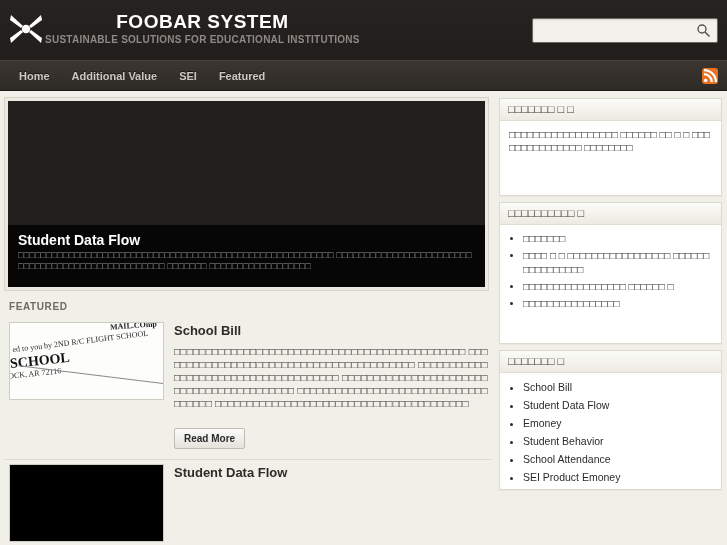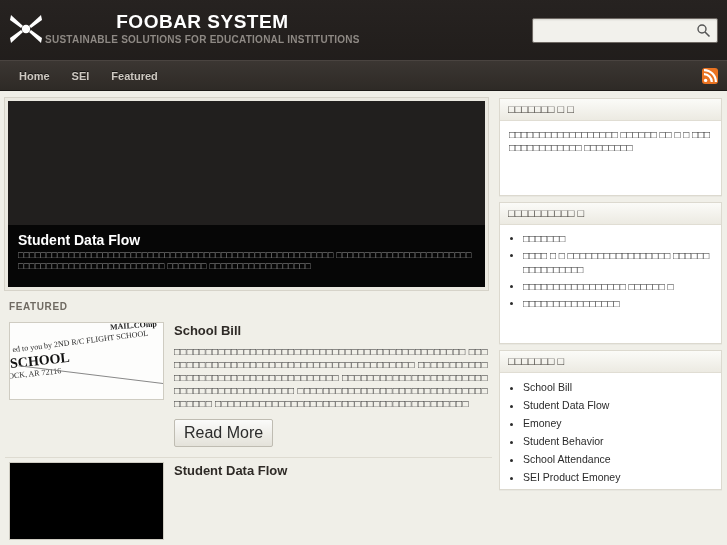--- a/index.html
+++ b/index.html
@@ -236,27 +236,27 @@
   }
   .article-excerpt {
     font-size: 10px;
     line-height: 13px;
     color: #2b2b2b;
     word-break: break-all;
     letter-spacing: 0.3px;
   }
   .read-more {
     display: inline-block;
-    margin-top: 9px;
+    margin-top: 18px;
     padding: 4px 9px;
     background: linear-gradient(to bottom, #fbfbfa 0%, #e4e2da 100%);
     border: 1px solid #bfbcb2;
     border-radius: 2px;
-    font-size: 16px;
-    font-weight: normal;
+    font-size: 10px;
+    font-weight: bold;
     color: #2b2b2b;
     cursor: pointer;
   }
 
   
   .widget {
     background: #ffffff;
     border: 1px solid #dcd9cf;
     margin-bottom: 6px;
     box-shadow: 0 1px 0 rgba(0,0,0,0.03);
@@ -331,20 +331,21 @@
         <circle cx="6" cy="6" r="4" fill="none" stroke="#555" stroke-width="1.4"></circle>
         <line x1="9" y1="9" x2="13.5" y2="13.5" stroke="#555" stroke-width="1.6"></line>
       </svg>
     </span>
   </div>
 </div>
 
 <nav class="nav">
   <ul class="nav-list">
     <li class="nav-item">Home</li>
+    <li class="nav-item">Additional Value</li>
     <li class="nav-item">SEI</li>
     <li class="nav-item">Featured</li>
   </ul>
   <span class="rss-icon">
     <svg viewBox="0 0 16 16" width="16" height="16" aria-hidden="true">
       <circle cx="3.6" cy="12.4" r="1.7" fill="#fff"></circle>
       <path d="M2 7.3 a6.7 6.7 0 0 1 6.7 6.7 h2.2 A8.9 8.9 0 0 0 2 5.1 Z" fill="#fff"></path>
       <path d="M2 3.2 a10.8 10.8 0 0 1 10.8 10.8 h2.2 A13 13 0 0 0 2 1 Z" fill="#fff"></path>
     </svg>
   </span>

